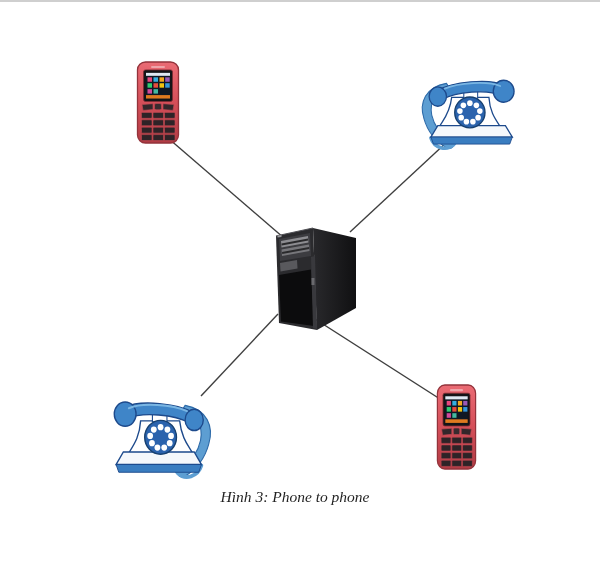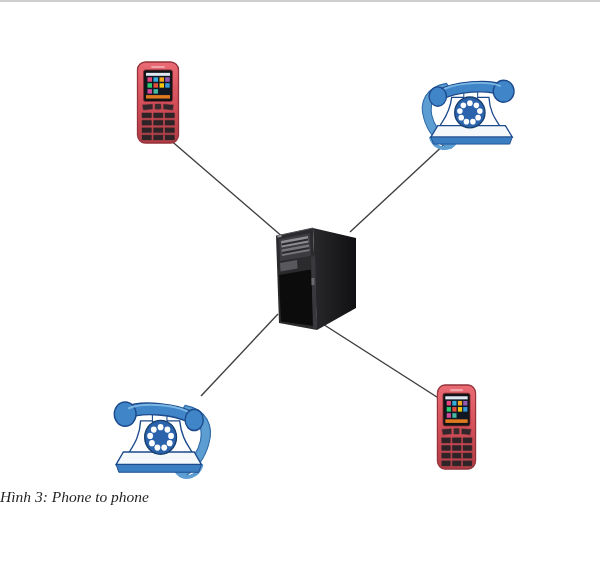--- a/index.html
+++ b/index.html
@@ -29,21 +29,21 @@
   }
   .device {
     position: absolute;
     z-index: 2;
   }
   .caption {
     position: absolute;
     left: 0;
     top: 488px;
     width: 590px;
-    text-align: left;
+    text-align: center;
     font-family: "Liberation Serif", serif;
     font-style: italic;
     font-size: 15.5px;
     color: #1f1f1f;
     z-index: 3;
   }
 </style>
 </head>
 <body>
 

